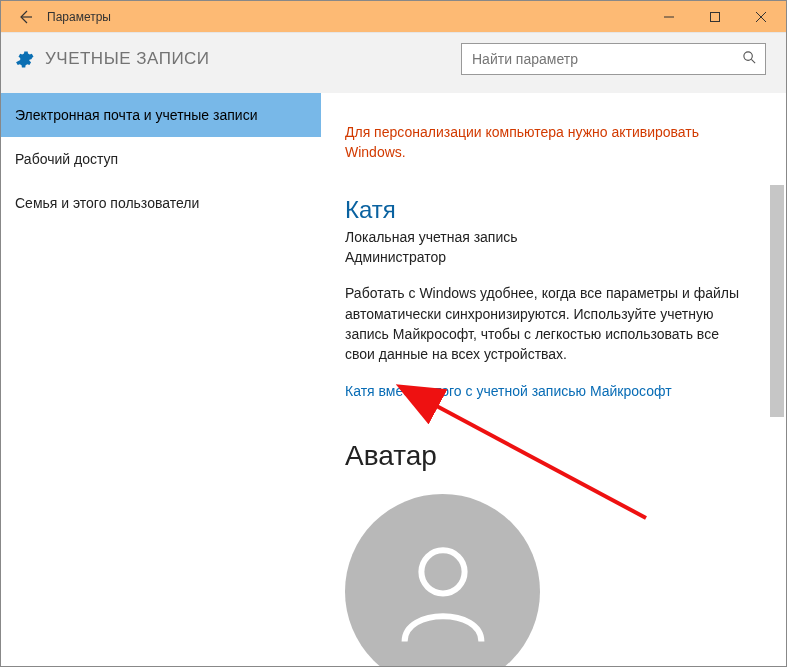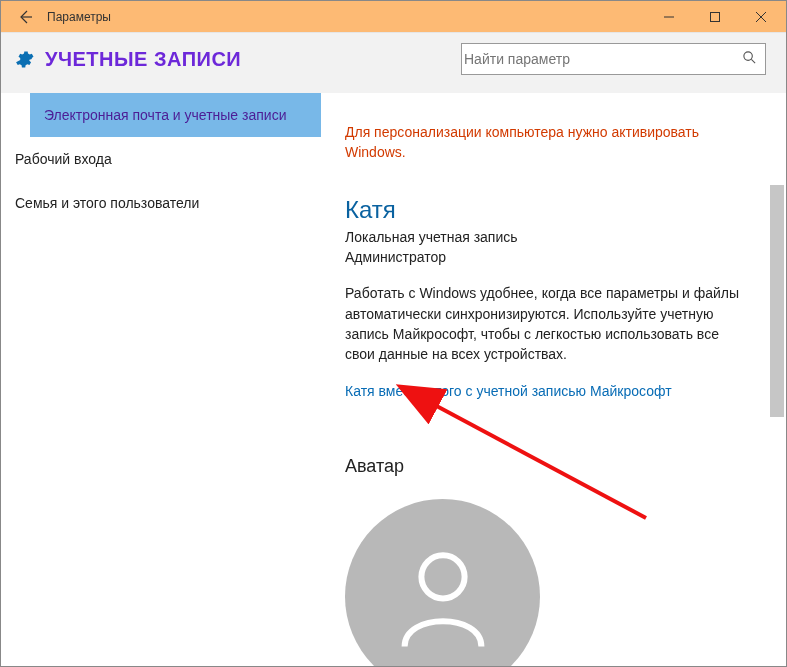--- a/index.html
+++ b/index.html
@@ -44,32 +44,32 @@
       display: flex; align-items: center;
       padding: 10px 20px 18px 12px;
     }
     .gear-icon {
       width: 22px; height: 22px;
       display: flex; align-items: center; justify-content: center;
       color: #0062a3;
       margin-right: 10px;
     }
     .header-title {
-      font-size: 20px;
-      font-weight: 700;
-      color: #6d28d9;
+      font-size: 17px;
+      font-weight: 400;
+      color: #737373;
       letter-spacing: 0.5px;
     }
     .header-row .spacer { flex: 1; }
     .search-wrap {
       width: 305px; height: 32px;
       border: 1px solid #999;
       background: #fff;
       display: flex; align-items: center;
-      padding: 0 8px 0 2px;
+      padding: 0 8px 0 10px;
     }
     .search-wrap input {
       border: none; outline: none;
       font-size: 14px; color: #666;
       flex: 1; background: transparent;
     }
     .search-wrap .sicon { color: #555; }
     .body {
       flex: 1; display: flex;
       overflow: hidden;
@@ -82,22 +82,21 @@
       padding-top: 0;
     }
     .sidebar .item {
       padding: 14px 14px;
       font-size: 14px;
       color: #222;
       cursor: pointer;
     }
     .sidebar .item.active {
       background: #78b8e8;
-      color: #4c1d95;
-      margin-left: 29px;
+      color: #000000;
     }
     .content {
       flex: 1;
       padding: 30px 30px 0 24px;
       overflow: hidden;
       position: relative;
     }
     .warn {
       color: #d23a00;
       font-size: 14px;
@@ -122,23 +121,23 @@
       max-width: 400px;
     }
     .link {
       color: #086cb5;
       font-size: 14px;
       margin-top: 18px;
       cursor: pointer;
       display: inline-block;
     }
     .avatar-title {
-      font-size: 18px;
+      font-size: 28px;
       color: #222;
-      margin-top: 56px;
+      margin-top: 40px;
       margin-bottom: 22px;
     }
     .avatar-circle {
       width: 195px; height: 195px;
       background: #b8b8b8;
       border-radius: 50%;
       display: flex; align-items: center; justify-content: center;
       position: relative;
       margin-bottom: -75px;
     }
@@ -203,21 +202,21 @@
             <circle cx="6.5" cy="6.5" r="4.5" stroke="#555" stroke-width="1.2" fill="none"></circle>
             <line x1="10" y1="10" x2="14" y2="14" stroke="#555" stroke-width="1.2"></line>
           </svg>
       </span>
     </div>
   </div>
 
   <div class="body">
     <div class="sidebar">
       <div class="item active"><span>Электронная почта и учетные записи</span></div>
-      <div class="item"><span>Рабочий входа</span></div>
+      <div class="item"><span>Рабочий доступ</span></div>
       <div class="item"><span>Семья и этого пользователи</span></div>
     </div>
 
     <div class="content">
       <div class="warn">Для персонализации компьютера нужно активировать Windows.</div>
       <div class="username">Катя</div>
       <div class="accttype">Локальная учетная запись</div>
       <div class="role">Администратор</div>
       <div class="desc">Работать с Windows удобнее, когда все параметры и файлы автоматически синхронизируются. Используйте учетную запись Майкрософт, чтобы с легкостью использовать все свои данные на всех устройствах.</div>
       <div class="link">Катя вместо этого с учетной записью Майкрософт</div>

